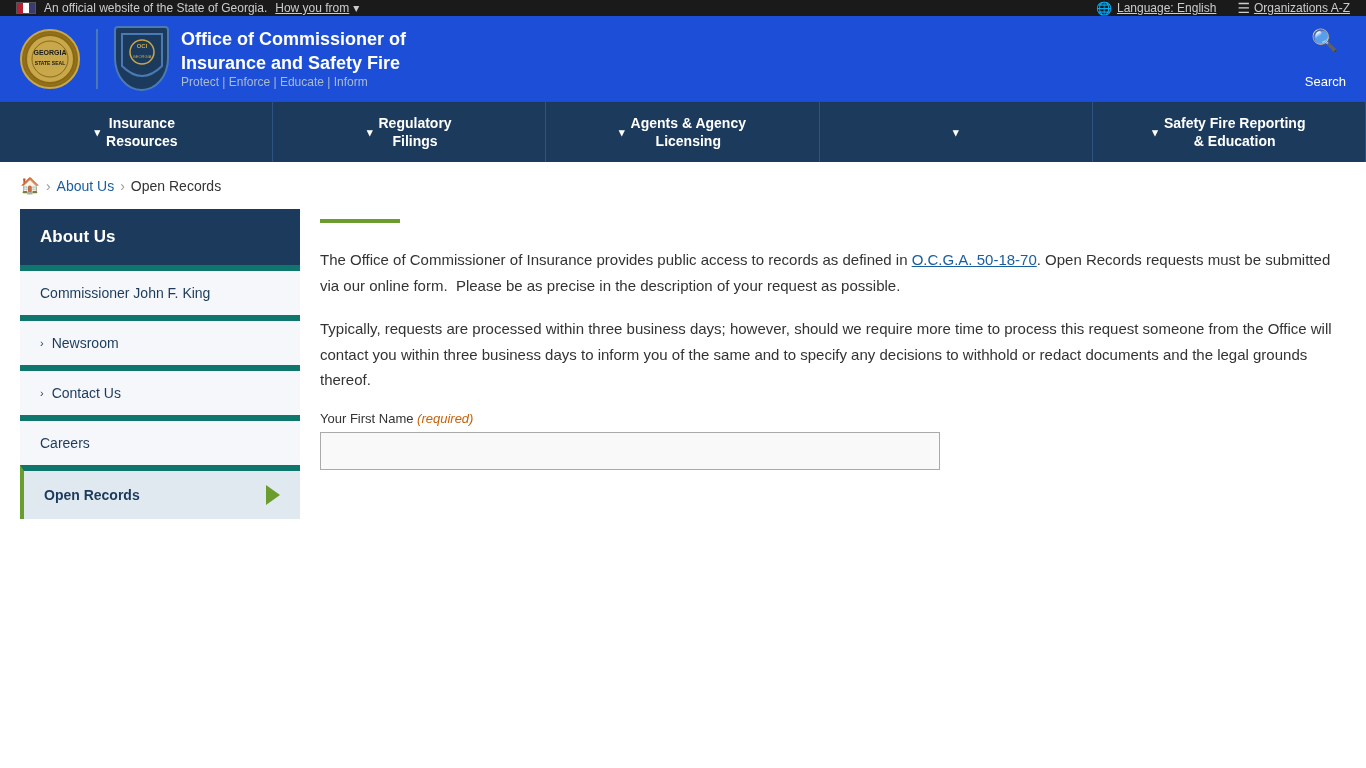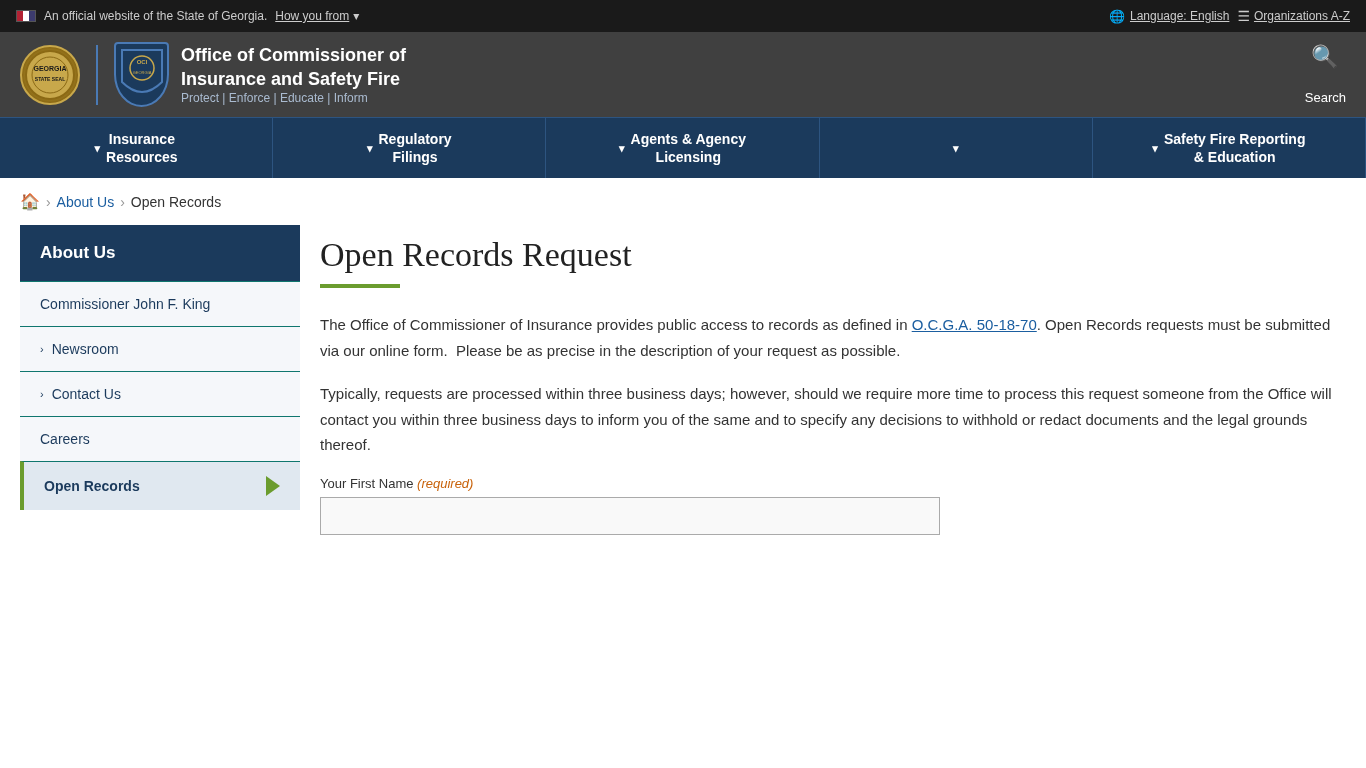--- a/index.html
+++ b/index.html
@@ -3,36 +3,36 @@
   <meta charset="utf-8">
   <style>
     * { box-sizing: border-box; margin: 0; padding: 0; }
     body { font-family: Arial, sans-serif; font-size: 15px; color: #333; background: #fff; }
 
     
     .top-bar {
       background: #1a1a1a;
       color: #ccc;
       font-size: 12px;
-      padding: 8px 16px;
+      padding: 0 16px;
       display: flex;
       align-items: center;
       justify-content: space-between;
     }
     .top-bar-left { display: flex; align-items: center; gap: 8px; }
-    .top-bar-right { display: flex; align-items: center; gap: 8px; }
+    .top-bar-right { display: flex; align-items: center; gap: 21px; }
     .top-bar a { color: #ccc; text-decoration: underline; cursor: pointer; }
     .top-bar .flag { width: 20px; height: 12px; background: linear-gradient(to right, #b22234 33%, white 33%, white 66%, #3c3b6e 66%); display: inline-block; border: 1px solid #555; }
     .how-you-know { display: flex; align-items: center; gap: 4px; }
     .globe-icon::before { content: "🌐"; font-size: 13px; }
     .list-icon::before { content: "☰"; font-size: 14px; }
 
     
     .site-header {
-      background: #404040;
+      background: #1d4ed8;
       display: flex;
       align-items: center;
       justify-content: space-between;
       padding: 10px 20px;
     }
     .logo-area { display: flex; align-items: center; gap: 12px; }
     .logo-seal {
       width: 60px; height: 60px;
       background: radial-gradient(circle, #c8a84b 30%, #8b6914 70%);
       border-radius: 50%;
@@ -109,21 +109,21 @@
       flex-shrink: 0;
     }
     .sidebar-heading {
       background: #1b3a5c;
       color: #fff;
       padding: 18px 20px;
       font-size: 17px;
       font-weight: bold;
     }
     .sidebar-item {
-      border-top: 1px solid #0f766e;
+      border-top: 6px solid #0f766e;
       background: #f5f7fa;
       cursor: pointer;
     }
     .sidebar-item a, .sidebar-item-link {
       display: flex;
       align-items: center;
       padding: 14px 20px;
       color: #1b3a5c;
       text-decoration: none;
       font-size: 14px;
@@ -313,21 +313,20 @@
 
     <div class="sidebar-item active">
       <a>
         <span>Open Records</span>
         <div class="sidebar-arrow"></div>
       </a>
     </div>
   </div>
 
   <div class="main-content">
-    <h1 class="page-title">Open Records Request</h1>
     <div class="title-underline"></div>
 
     <p class="content-text">
       The Office of Commissioner of Insurance provides public access to records as defined in
       <a>O.C.G.A. 50-18-70</a>.
       Open Records requests must be submitted via our online form.&nbsp; Please be as precise in the description of your request as possible.
     </p>
 
     <p class="content-text">Typically, requests are processed within three business days; however, should we require more time to process this request someone from the Office will contact you within three business days to inform you of the same and to specify any decisions to withhold or redact documents and the legal grounds thereof.</p>
 

